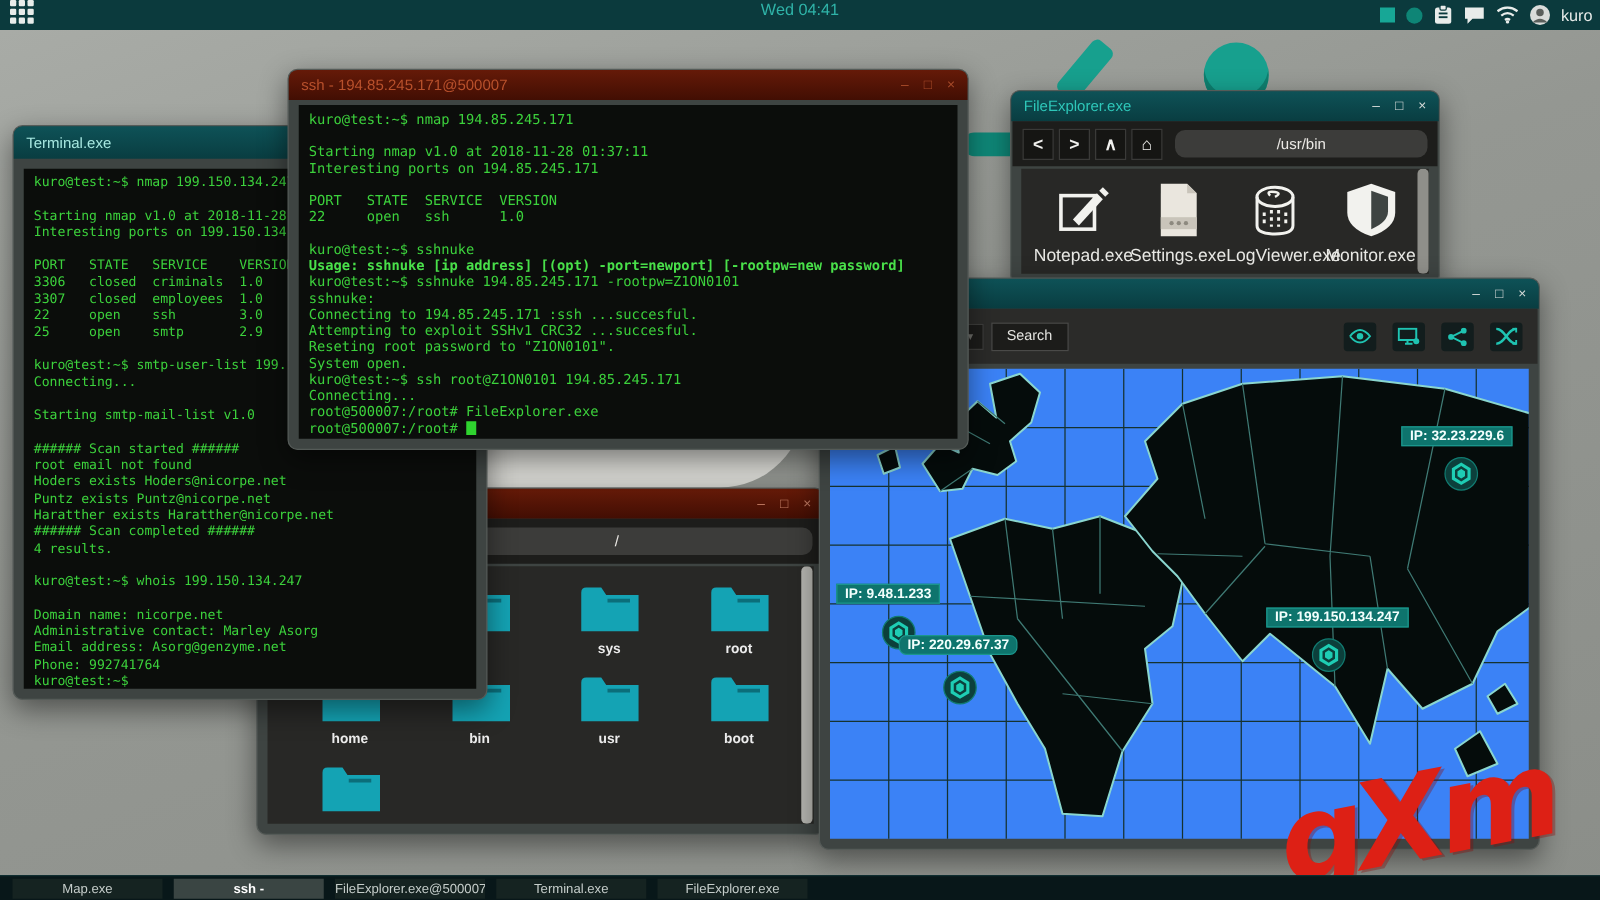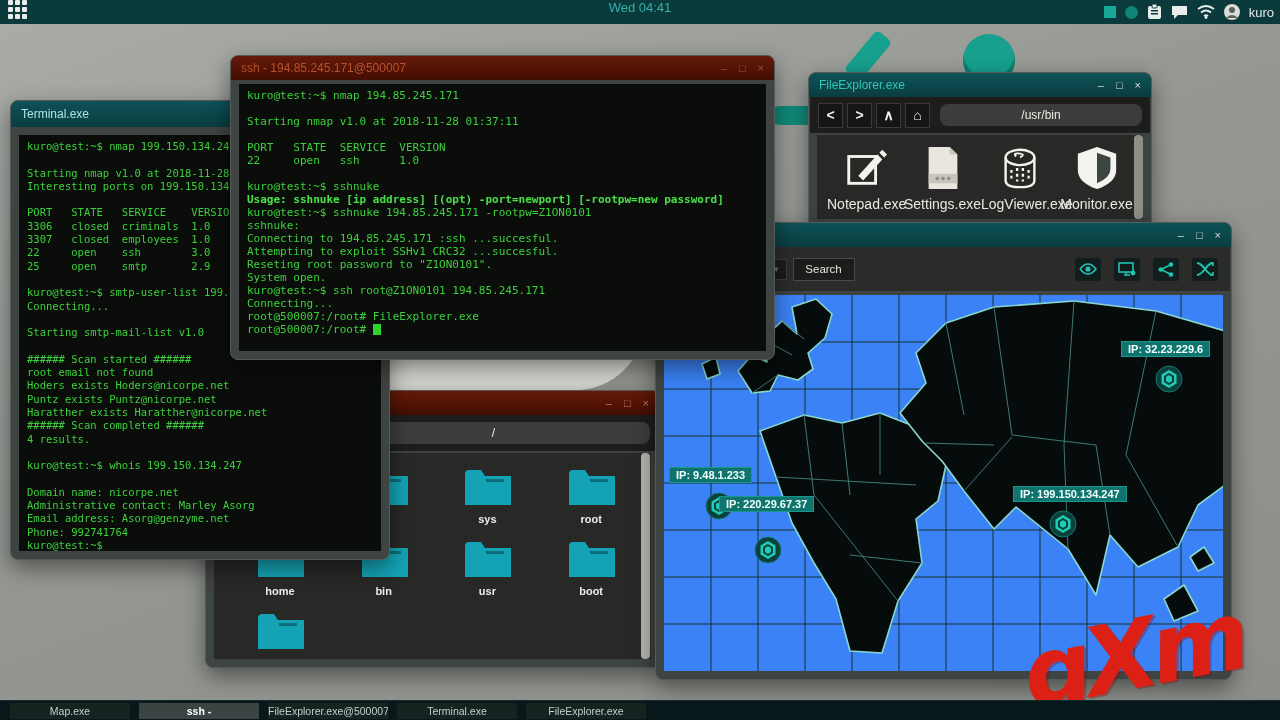--- a/index.html
+++ b/index.html
@@ -414,21 +414,21 @@
     </div>
     <div class="iplabel" style="left:5px;top:172px;">IP: 9.48.1.233</div>
 
     <div class="marker" style="left:90px;top:241px;">
       <svg width="28" height="28" viewBox="0 0 28 28">
           <circle cx="14" cy="14" r="13" fill="#0c403c" stroke="#117a70"></circle>
           <path d="M14 5 l7.5 4.5 v9 L14 23 l-7.5 -4.5 v-9 z" fill="#1ecdb4"></path>
           <path d="M14 9 l4 2.5 v5 L14 19 l-4 -2.5 v-5 z" fill="none" stroke="#0c403c" stroke-width="2"></path>
         </svg>
     </div>
-    <div class="iplabel" style="left:55px;top:201px;">IP: 220.29.67.37</div>
+    <div class="iplabel" style="left:55px;top:213px;border-radius:6px;">IP: 220.29.67.37</div>
 
     <div class="marker" style="left:385px;top:215px;">
       <svg width="28" height="28" viewBox="0 0 28 28">
           <circle cx="14" cy="14" r="13" fill="#0c403c" stroke="#117a70"></circle>
           <path d="M14 5 l7.5 4.5 v9 L14 23 l-7.5 -4.5 v-9 z" fill="#1ecdb4"></path>
           <path d="M14 9 l4 2.5 v5 L14 19 l-4 -2.5 v-5 z" fill="none" stroke="#0c403c" stroke-width="2"></path>
         </svg>
     </div>
     <div class="iplabel" style="left:349px;top:191px;">IP: 199.150.134.247</div>
   </div>
@@ -441,20 +441,21 @@
       <span class="tbtn btn-min"></span>
       <span class="tbtn btn-max"></span>
       <span class="tbtn btn-cls"></span>
     </div>
   </div>
   <div class="termbox">
     <div>
         <div class="tline">kuro@test:~$ nmap 194.85.245.171</div>
         <div class="tline"></div>
         <div class="tline">Starting nmap v1.0 at 2018-11-28 01:37:11</div>
+        <div class="tline">Interesting ports on 194.85.245.171</div>
         <div class="tline"></div>
         <div class="tline">PORT   STATE  SERVICE  VERSION</div>
         <div class="tline">22     open   ssh      1.0</div>
         <div class="tline"></div>
         <div class="tline">kuro@test:~$ sshnuke</div>
         <div class="tline b">Usage: sshnuke [ip address] [(opt) -port=newport] [-rootpw=new password]</div>
         <div class="tline">kuro@test:~$ sshnuke 194.85.245.171 -rootpw=Z1ON0101</div>
         <div class="tline">sshnuke:</div>
         <div class="tline">Connecting to 194.85.245.171 :ssh ...succesful.</div>
         <div class="tline">Attempting to exploit SSHv1 CRC32 ...succesful.</div>

